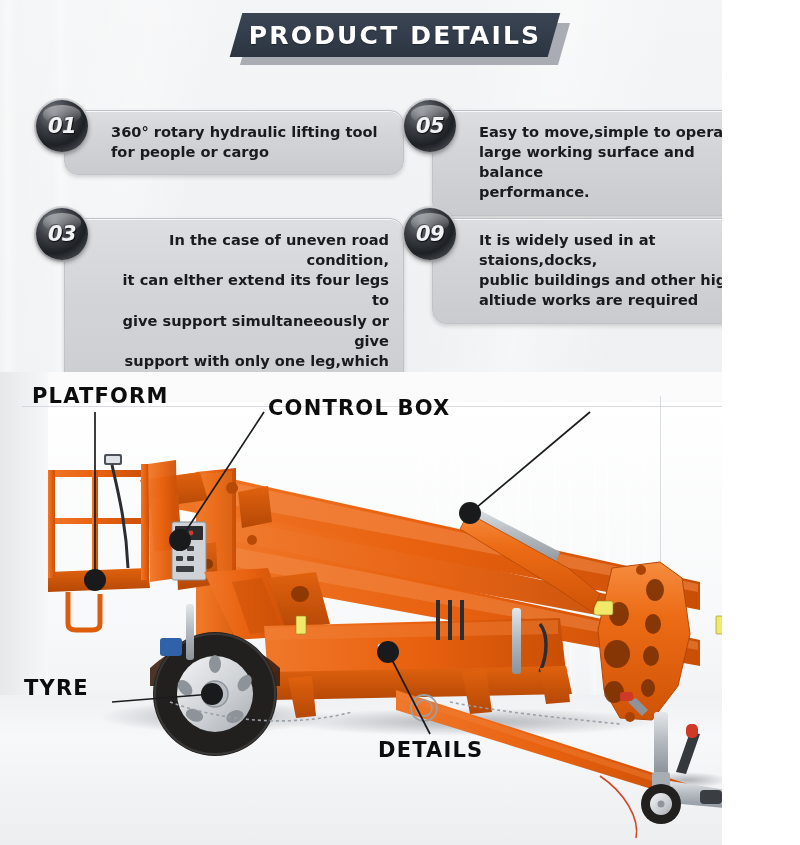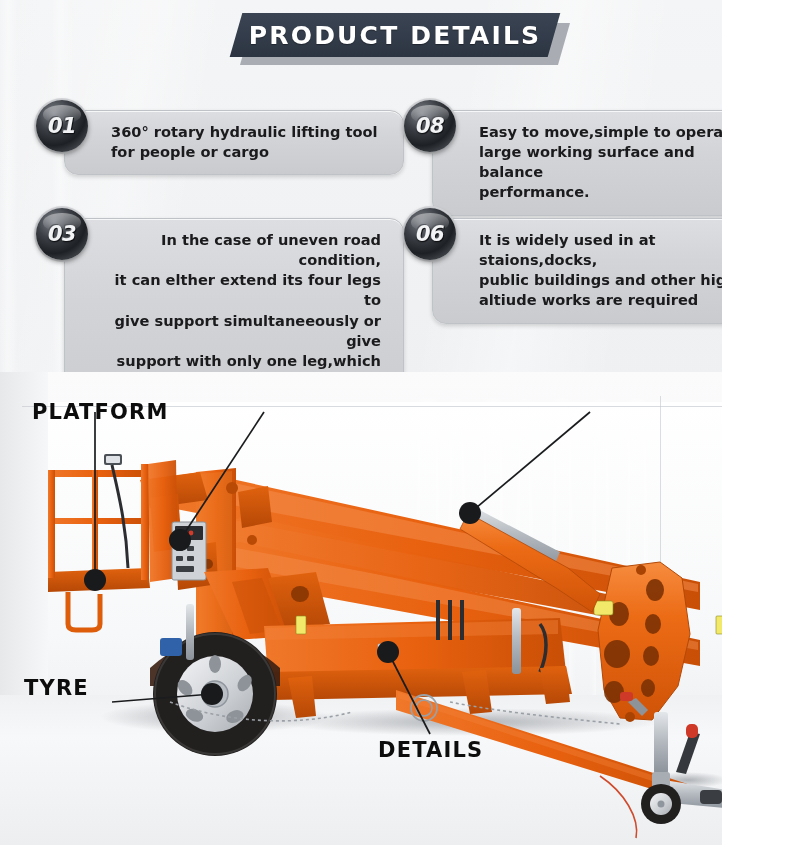--- a/index.html
+++ b/index.html
@@ -94,21 +94,21 @@
   .feature {
     position: absolute;
   }
   .fcard {
     position: absolute;
     left: 28px; top: 10px;
     border-radius: 14px;
     background: linear-gradient(180deg, #dcdee1 0%, #d2d4d7 40%, #c9cbcf 100%);
     border: 1px solid #bfc2c6;
     box-shadow: 0 2px 4px rgba(0,0,0,.16), inset 0 1px 0 rgba(255,255,255,.75);
-    padding: 11px 22px 12px 46px;
+    padding: 11px 14px 12px 46px;
   }
   .fcard p {
     color: #1b1b1d;
     font-size: 14.6px;
     font-weight: bold;
     line-height: 1.38;
     font-family: "DejaVu Sans", sans-serif;
     white-space: pre-line;
   }
   .badge {
@@ -204,21 +204,21 @@
   
   .callout-label {
     position: absolute;
     font-family: "DejaVu Sans", sans-serif;
     font-weight: bold;
     font-size: 21px;
     letter-spacing: 1.2px;
     color: #0d0d0e;
     white-space: nowrap;
   }
-  #lbl-platform    { left: 32px;  top: 400px; }
+  #lbl-platform    { left: 32px;  top: 384px; }
   #lbl-controlbox  { left: 268px; top: 396px; }
   #lbl-cylinder    { left: 540px; top: 396px; }
   #lbl-tyre        { left: 24px;  top: 676px; }
   #lbl-chassis     { left: 378px; top: 738px; }
 </style>
 </head>
 <body>
 
 <div id="page">
 
@@ -243,21 +243,21 @@
       </div>
     </div>
 
     <div class="feature" id="feat-2">
       <div class="fcard">
         <p>Easy to move,simple to operate,
 large working surface and balance
 performance.</p>
       </div>
       <div class="badge">
-        <span>08</span>
+        <span>05</span>
       </div>
     </div>
 
     <div class="feature" id="feat-3">
       <div class="fcard">
         <p>In the case of uneven road condition,
 it can elther extend its four legs to
 give support simultaneeously or give
 support with only one leg,which is
 easy to operate and use.</p>
@@ -267,21 +267,21 @@
       </div>
     </div>
 
     <div class="feature" id="feat-4">
       <div class="fcard">
         <p>It is widely used in at staions,docks,
 public buildings and other high-
 altiude works are required</p>
       </div>
       <div class="badge">
-        <span>06</span>
+        <span>09</span>
       </div>
     </div>
 
   </div>
 
   <div class="photo">
 
     <div class="studio">
       <div class="studio-back"></div>
       <div class="studio-strip" style="left:420px;width:16px;"></div>
@@ -494,16 +494,17 @@
         <circle cx="180" cy="168" r="11"></circle>
         <circle cx="470" cy="141" r="11"></circle>
         <circle cx="212" cy="322" r="11"></circle>
         <circle cx="388" cy="280" r="11"></circle>
       </g>
     </svg>
 
   </div>
 
   <div class="callout-label" id="lbl-platform">PLATFORM</div>
+  <div class="callout-label" id="lbl-controlbox">CONTROL BOX</div>
   <div class="callout-label" id="lbl-tyre">TYRE</div>
   <div class="callout-label" id="lbl-chassis">DETAILS</div>
 
 </div>
 
 </body></html>

